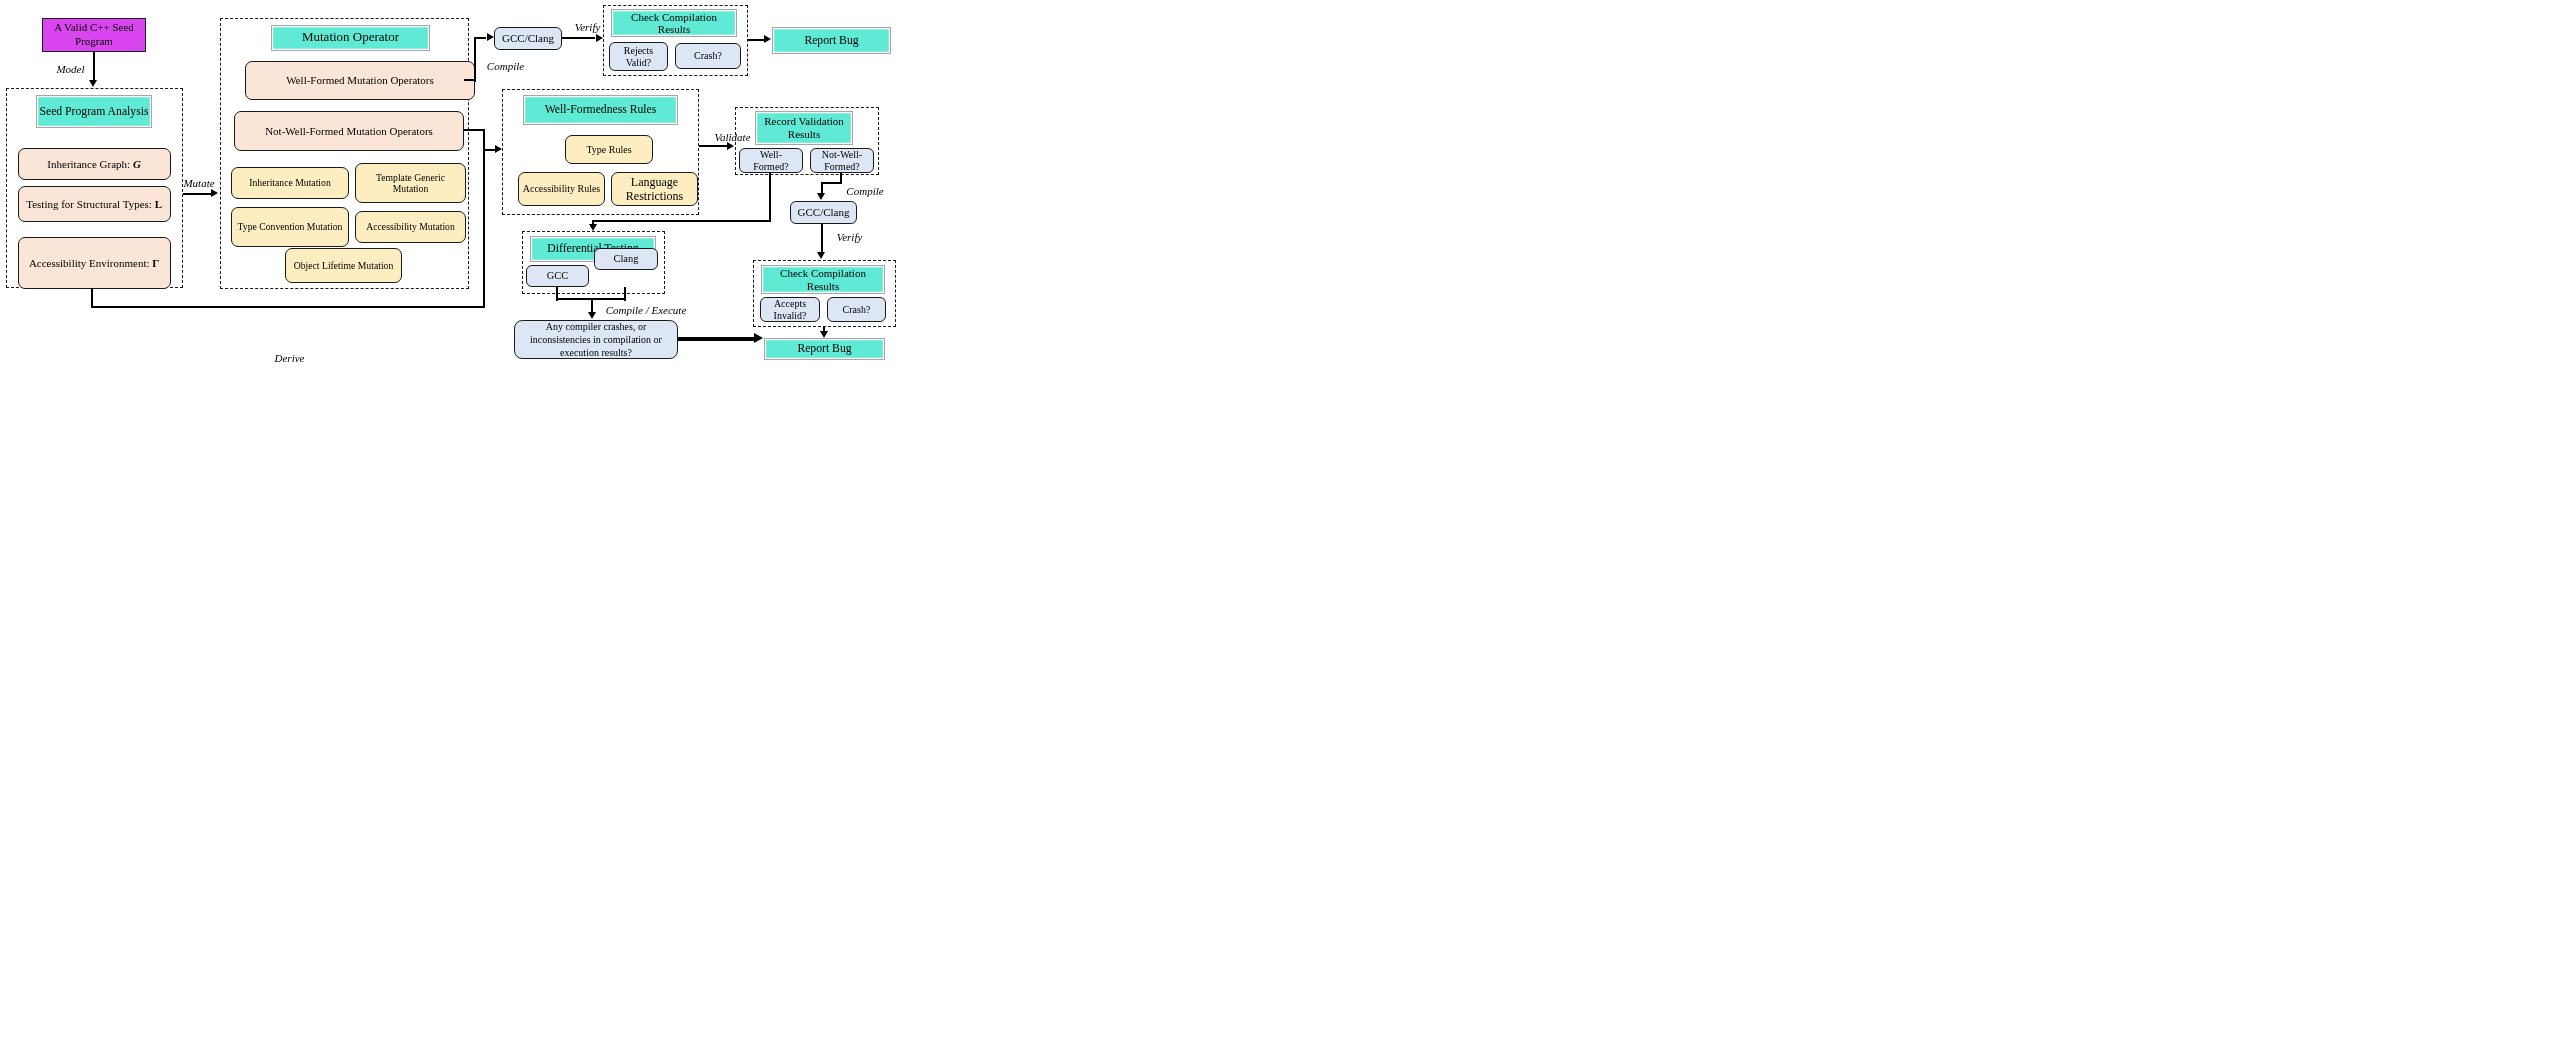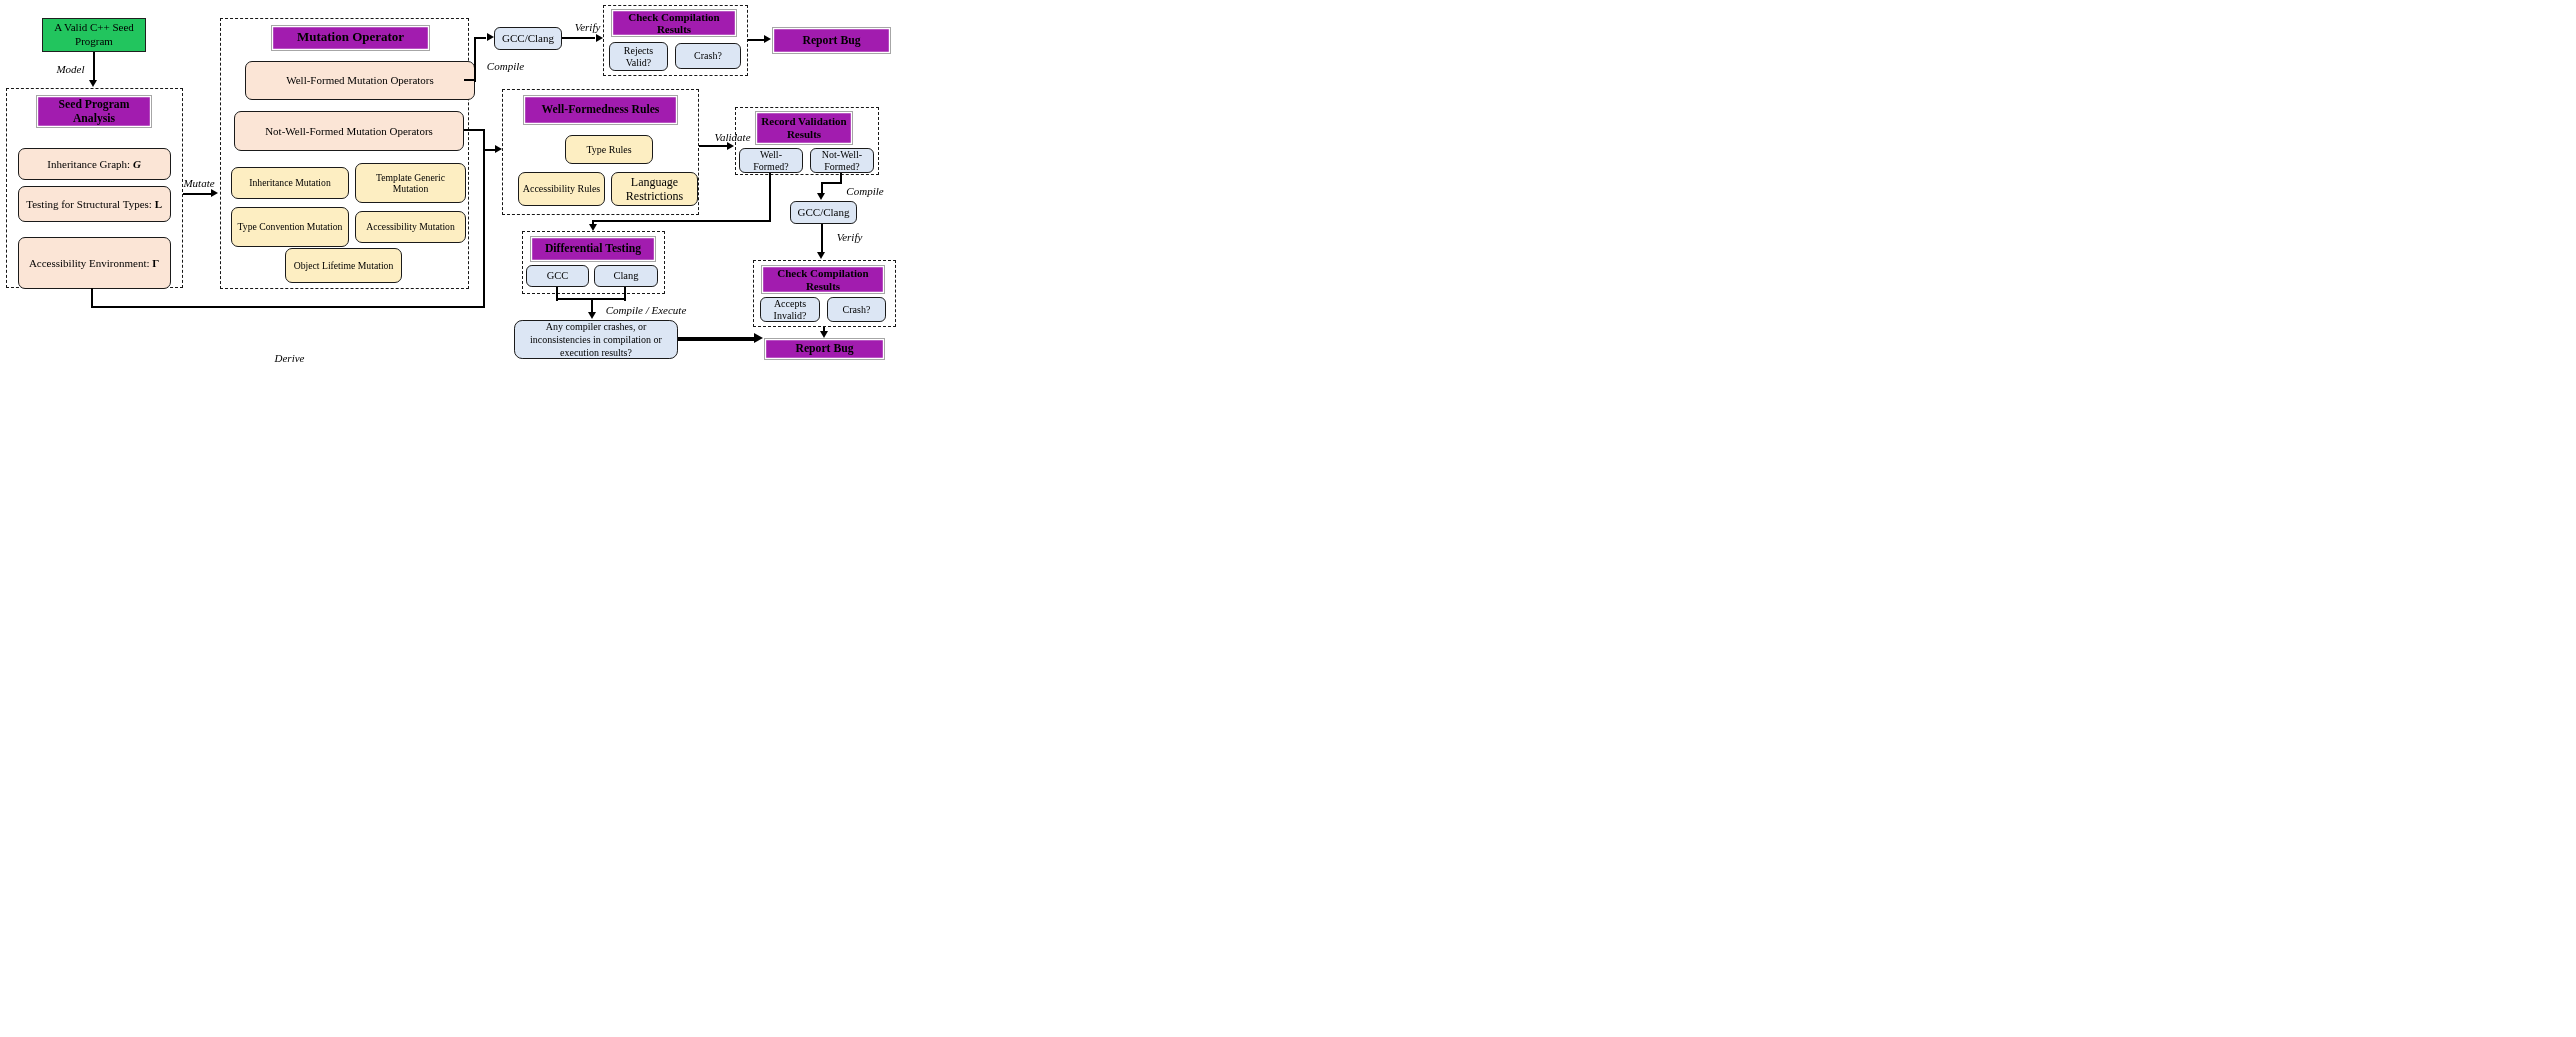--- a/index.html
+++ b/index.html
@@ -1,22 +1,22 @@
 <!DOCTYPE html>
 <html style="font-size:9.4px"><head>
 <meta charset="utf-8">
 <style>
   html,body{margin:0;padding:0;background:#ffffff;}
   .canvas{position:relative;width:899px;height:363px;background:#fff;overflow:hidden;
           font-family:"Liberation Serif","DejaVu Serif",serif;color:#000;}
   .abs{position:absolute;box-sizing:border-box;}
   .dashed{border:1.2px dashed #161616;background:transparent;}
-  .hdr{background:#a21caf;border:1.8px solid #a6a6a6;box-shadow:inset 0 0 0 1.2px #ffffff;
+  .hdr{background:#5eead4;border:1.8px solid #a6a6a6;box-shadow:inset 0 0 0 1.2px #ffffff;
        display:flex;align-items:center;justify-content:center;text-align:center;
-       font-weight:bold;font-size:11px;line-height:1.15;padding:1.2px 2.3px;}
+       font-weight:normal;font-size:11px;line-height:1.15;padding:1.2px 2.3px;}
   .rbox{border:1.2px solid #1a1a1a;border-radius:7px;display:flex;align-items:center;
         justify-content:center;text-align:center;line-height:1.18;padding:1.2px 3.5px;}
   .salmon{background:#fbe5d6;font-size:11px;}
   .yellow{background:#fdeec2;font-size:9.7px;}
   .blue{background:#dce6f4;font-size:10px;border-radius:5.9px;}
   .bigblue{background:#dce6f4;font-size:10px;border-radius:8.2px;line-height:1.3;}
   .lbl{font-style:italic;font-size:11px;display:flex;align-items:center;justify-content:center;
        white-space:nowrap;}
   .lh{background:#000;}
   .lv{background:#000;}
@@ -28,21 +28,21 @@
         border-top:7.6px solid #000;}
   .sym-script{font-weight:bold;font-style:italic;}
   .sym-frak{font-weight:bold;}
   .sym-greek{font-weight:bold;}
 </style>
 </head>
 <body>
 
 <div class="canvas">
 
-  <div class="abs" style="left:42px;top:17.6px;width:104px;height:34px;background:#22c55e;border:1.2px solid #1f1f1f;
+  <div class="abs" style="left:42px;top:17.6px;width:104px;height:34px;background:#d946ef;border:1.2px solid #1f1f1f;
               display:flex;align-items:center;justify-content:center;text-align:center;font-size:11px;line-height:1.2;">A Valid C++ Seed Program</div>
 
   <div class="abs lbl" style="left:50px;top:61px;width:41px;height:15px;">Model</div>
   <div class="abs lv" style="left:93px;top:52px;width:2.3px;height:30px;"></div>
   <div class="abs ah-d" style="left:89px;top:80px;"></div>
 
   <div class="abs dashed" style="left:5.9px;top:88px;width:177px;height:200px;"></div>
   <div class="abs hdr" style="left:36px;top:95px;width:116px;height:33px;font-size:11.7px;">Seed Program Analysis</div>
 
   <div class="abs rbox salmon" style="left:17.6px;top:148px;width:153px;height:32px;">
@@ -138,21 +138,21 @@
   <div class="abs rbox blue" style="left:760px;top:297px;width:60px;height:25px;">Accepts Invalid?</div>
   <div class="abs rbox blue" style="left:827px;top:297px;width:59px;height:25px;">Crash?</div>
 
   <div class="abs lv" style="left:823px;top:327px;width:2.3px;height:5.3px;"></div>
   <div class="abs ah-d" style="left:820px;top:331px;"></div>
   <div class="abs hdr" style="left:764px;top:338px;width:121px;height:21.7px;font-size:11.7px;">Report Bug</div>
 
   <div class="abs dashed" style="left:522px;top:231px;width:143px;height:63px;"></div>
   <div class="abs hdr" style="left:530px;top:236px;width:126px;height:26px;font-size:11.7px;">Differential Testing</div>
   <div class="abs rbox blue" style="left:526px;top:265px;width:63px;height:22px;font-size:10.5px;">GCC</div>
-  <div class="abs rbox blue" style="left:594px;top:265px;width:64px;height:22px;font-size:10.5px;">Clang</div>
+  <div class="abs rbox blue" style="left:594px;top:248px;width:64px;height:22px;font-size:10.5px;">Clang</div>
 
   <div class="abs lv" style="left:556px;top:287px;width:2.3px;height:13.5px;"></div>
   <div class="abs lv" style="left:624px;top:287px;width:2.3px;height:13.5px;"></div>
   <div class="abs lh" style="left:556px;top:298px;width:70px;height:2.3px;"></div>
   <div class="abs lv" style="left:591px;top:298px;width:2.3px;height:15px;"></div>
   <div class="abs ah-d" style="left:588px;top:312px;"></div>
   <div class="abs lbl" style="left:596px;top:303px;width:100px;height:14px;">Compile / Execute</div>
 
   <div class="abs rbox bigblue" style="left:514px;top:320px;width:164px;height:39px;padding:2.3px 5.9px;">Any compiler crashes, or inconsistencies in compilation or execution results?</div>
 

